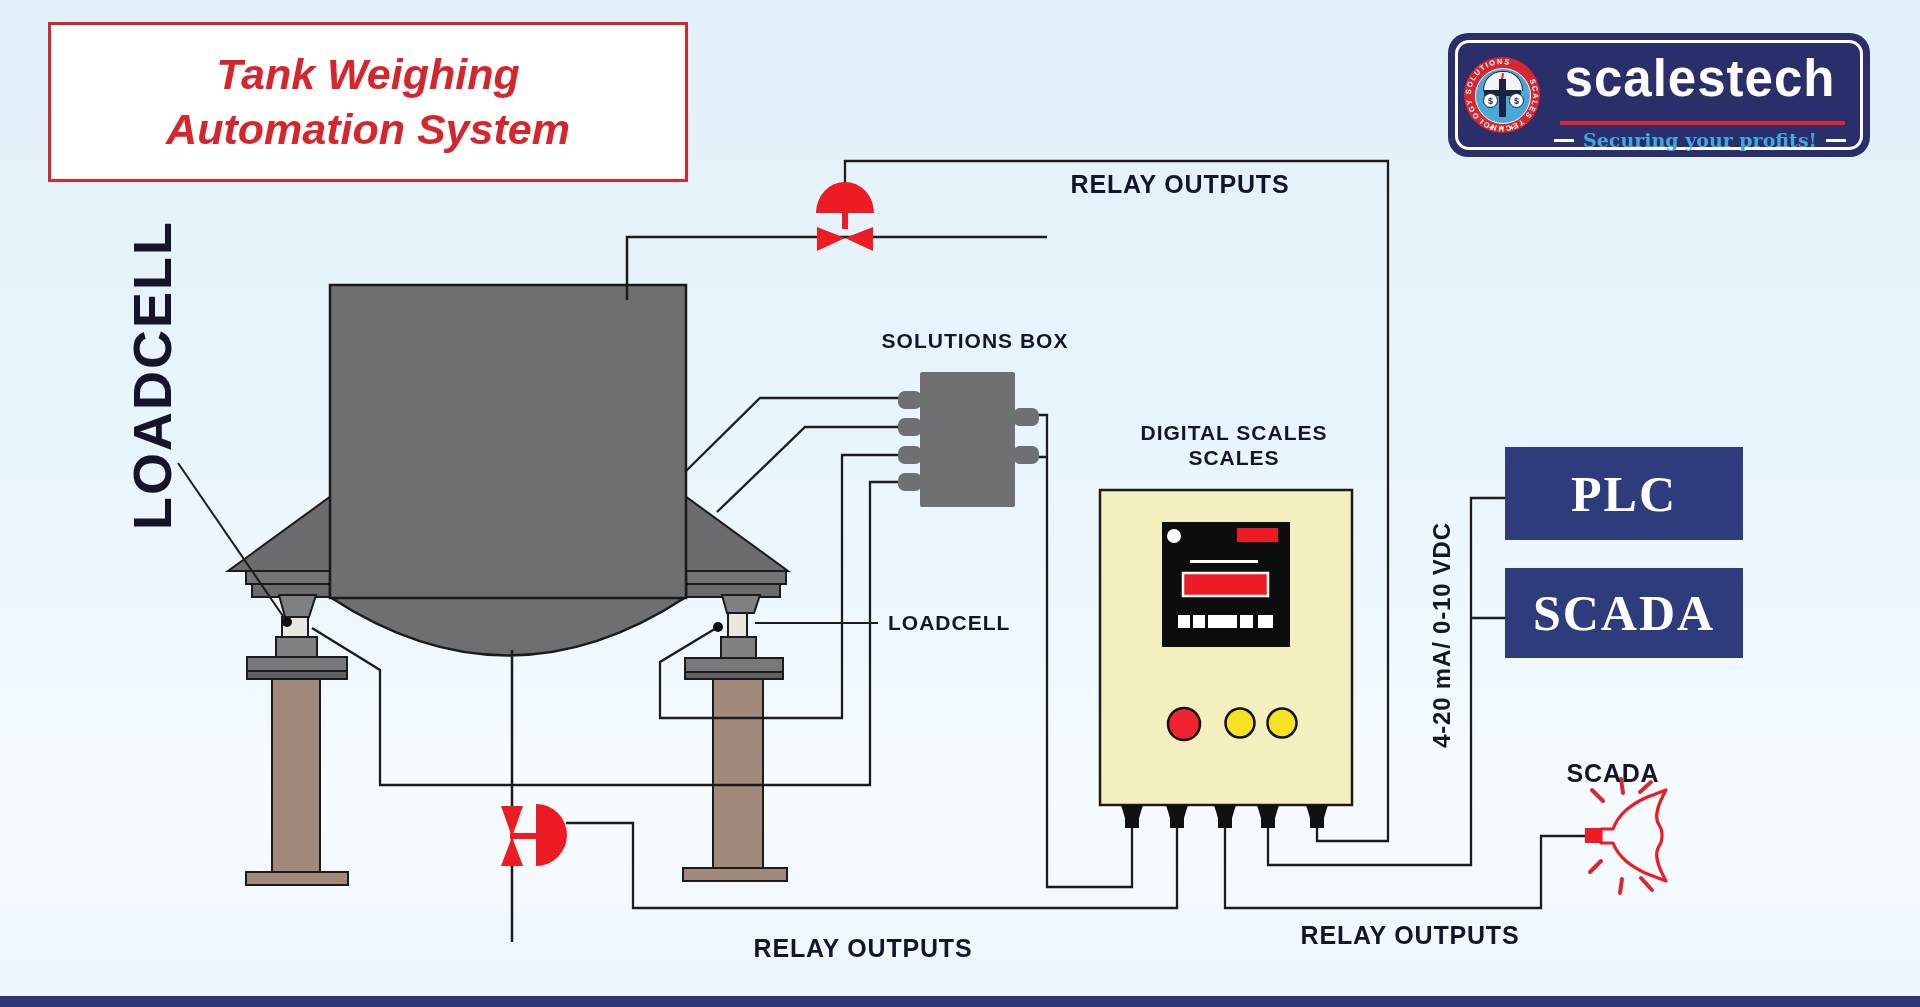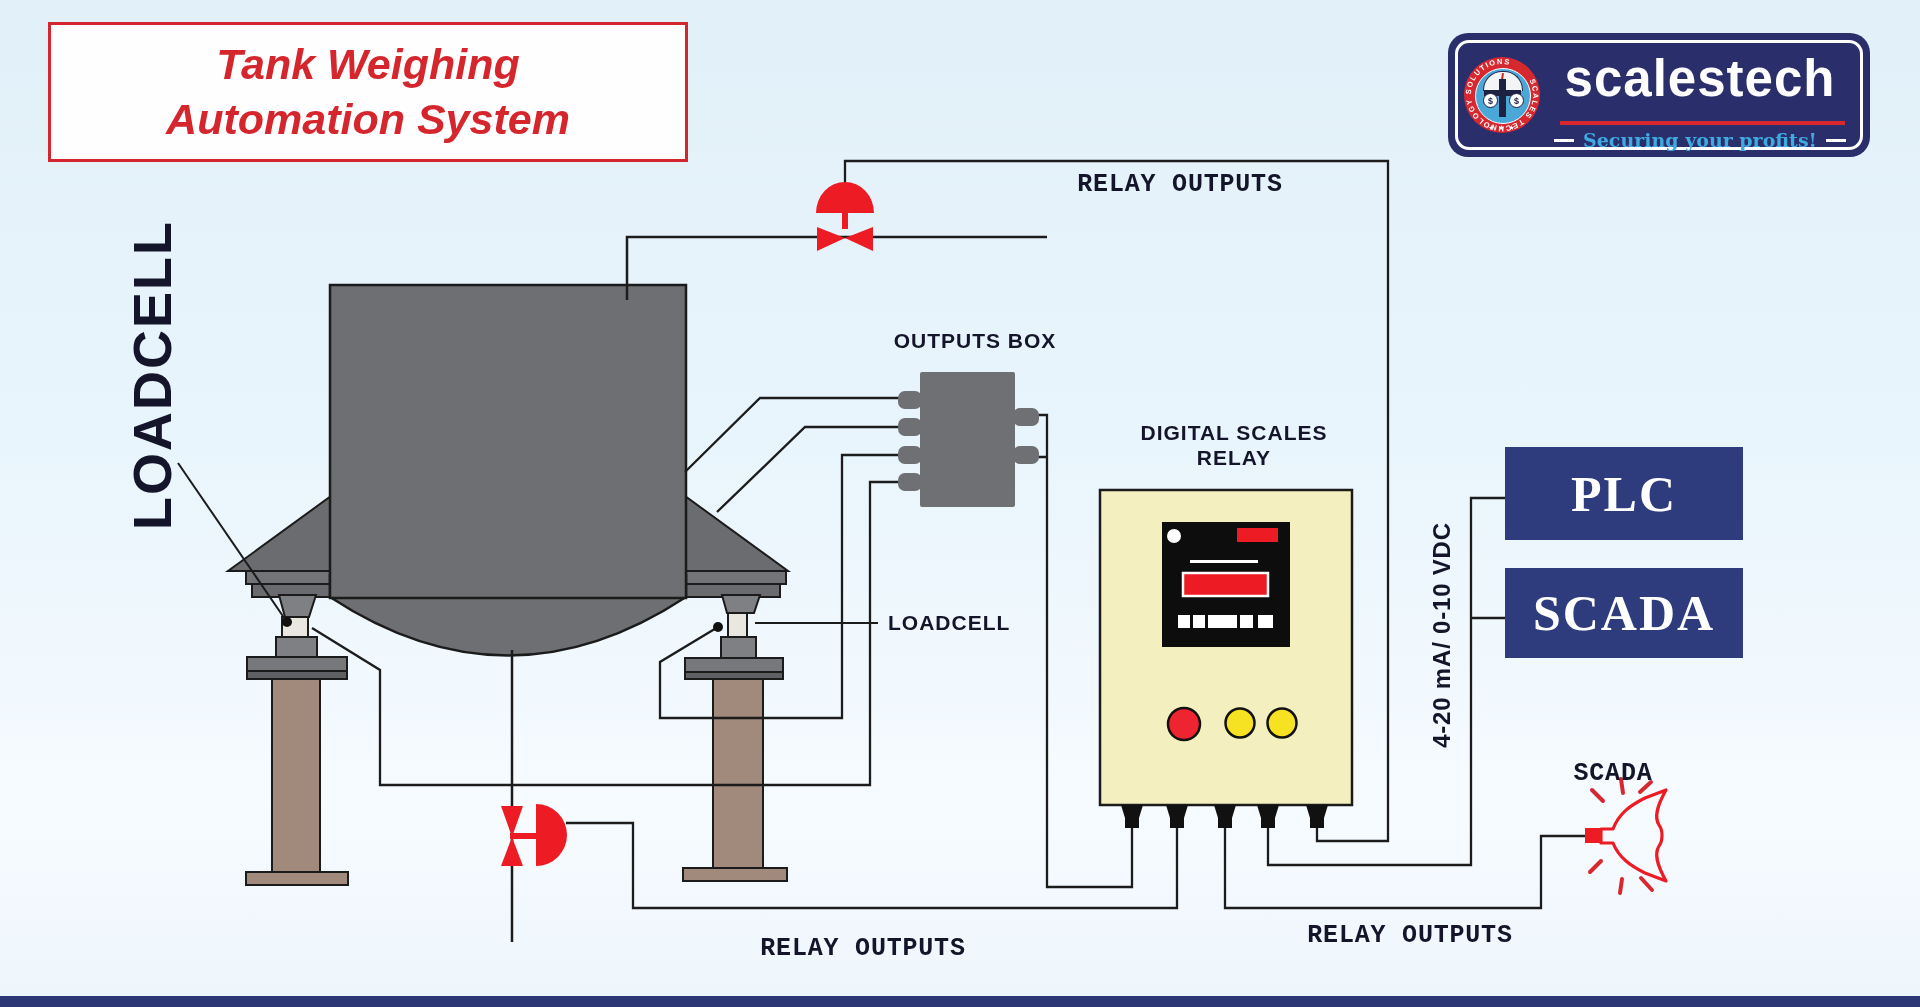--- a/index.html
+++ b/index.html
@@ -9,21 +9,21 @@
     background:linear-gradient(180deg,#e2f0f9 0%,#e9f5fc 45%,#f6fbff 80%,#eef6fc 100%);
   }
   .stage svg{position:absolute;left:0;top:0;}
   .abs{position:absolute;}
   .lbl{
     position:absolute;color:#14142a;font-weight:700;letter-spacing:.8px;
     transform:translate(-50%,-50%);white-space:nowrap;
   }
   
   .title-box{
-    left:48px;top:22px;width:640px;height:140px;box-sizing:border-box;
+    left:48px;top:22px;width:640px;height:160px;box-sizing:border-box;
     border:3px solid #d4262c;background:#fefefe;
     display:flex;align-items:center;justify-content:center;text-align:center;
   }
   .title-box .t{
     color:#d4262c;font-size:43px;line-height:1.28;font-weight:700;font-style:italic;
     padding:0 42px;
   }
   
   .logo{
     left:1448px;top:33px;width:422px;height:124px;background:#2a2f6b;border-radius:20px;
@@ -59,21 +59,21 @@
   
   .navy-box{
     position:absolute;left:1505px;width:238px;background:#2e3b7d;color:#fff;
     display:flex;align-items:center;justify-content:center;
     font-family:"Liberation Serif",serif;font-weight:700;letter-spacing:2px;font-size:50px;
   }
   .plc{top:447px;height:93px;}
   .scada{top:568px;height:90px;}
   .bottom-bar{left:0;top:996px;width:1920px;height:11px;background:#2c3875;}
   
-  .sz-relay{font-size:25px;font-family:Liberation Mono, monospace;}
+  .sz-relay{font-size:25px;}
   .sz-small{font-size:21px;letter-spacing:1px;}
   .rot{transform:translate(-50%,-50%) rotate(-90deg);}
   .loadcell-vert{font-size:54px;letter-spacing:2px;}
   .signal{font-size:24px;}
   .dcp{line-height:1.2;text-align:center;transform:translate(-50%,-50%);}
 </style>
 </head>
 <body>
 
 <div class="stage">
@@ -222,24 +222,24 @@
     <div class="brand-underline"></div>
     <div class="tagline-row">
       <span class="dash"></span>
       <span class="tagline">Securing your profits!</span>
       <span class="dash"></span>
     </div>
   </div>
 
   <div class="lbl rot loadcell-vert" style="left:152px;top:375px;">LOADCELL</div>
   <div class="lbl sz-relay" style="left:1180px;top:184px;">RELAY OUTPUTS</div>
-  <div class="lbl sz-small" style="left:975px;top:341px;">OUTPUTS BOX</div>
+  <div class="lbl sz-small" style="left:975px;top:341px;">SOLUTIONS BOX</div>
   <div class="lbl sz-small dcp" style="left:1234px;top:445px;">
     <div>DIGITAL SCALES</div>
-    <div>RELAY</div>
+    <div>SCALES</div>
   </div>
   <div class="lbl sz-small" style="left:888px;top:623px;transform:translate(0,-50%);">LOADCELL</div>
   <div class="lbl rot signal" style="left:1442px;top:635px;">4-20 mA/ 0-10 VDC</div>
   <div class="lbl sz-relay" style="left:1613px;top:773px;">SCADA</div>
   <div class="lbl sz-relay" style="left:863px;top:948px;">RELAY OUTPUTS</div>
   <div class="lbl sz-relay" style="left:1410px;top:935px;">RELAY OUTPUTS</div>
 
   <div class="navy-box plc">
     <span>PLC</span>
   </div>

